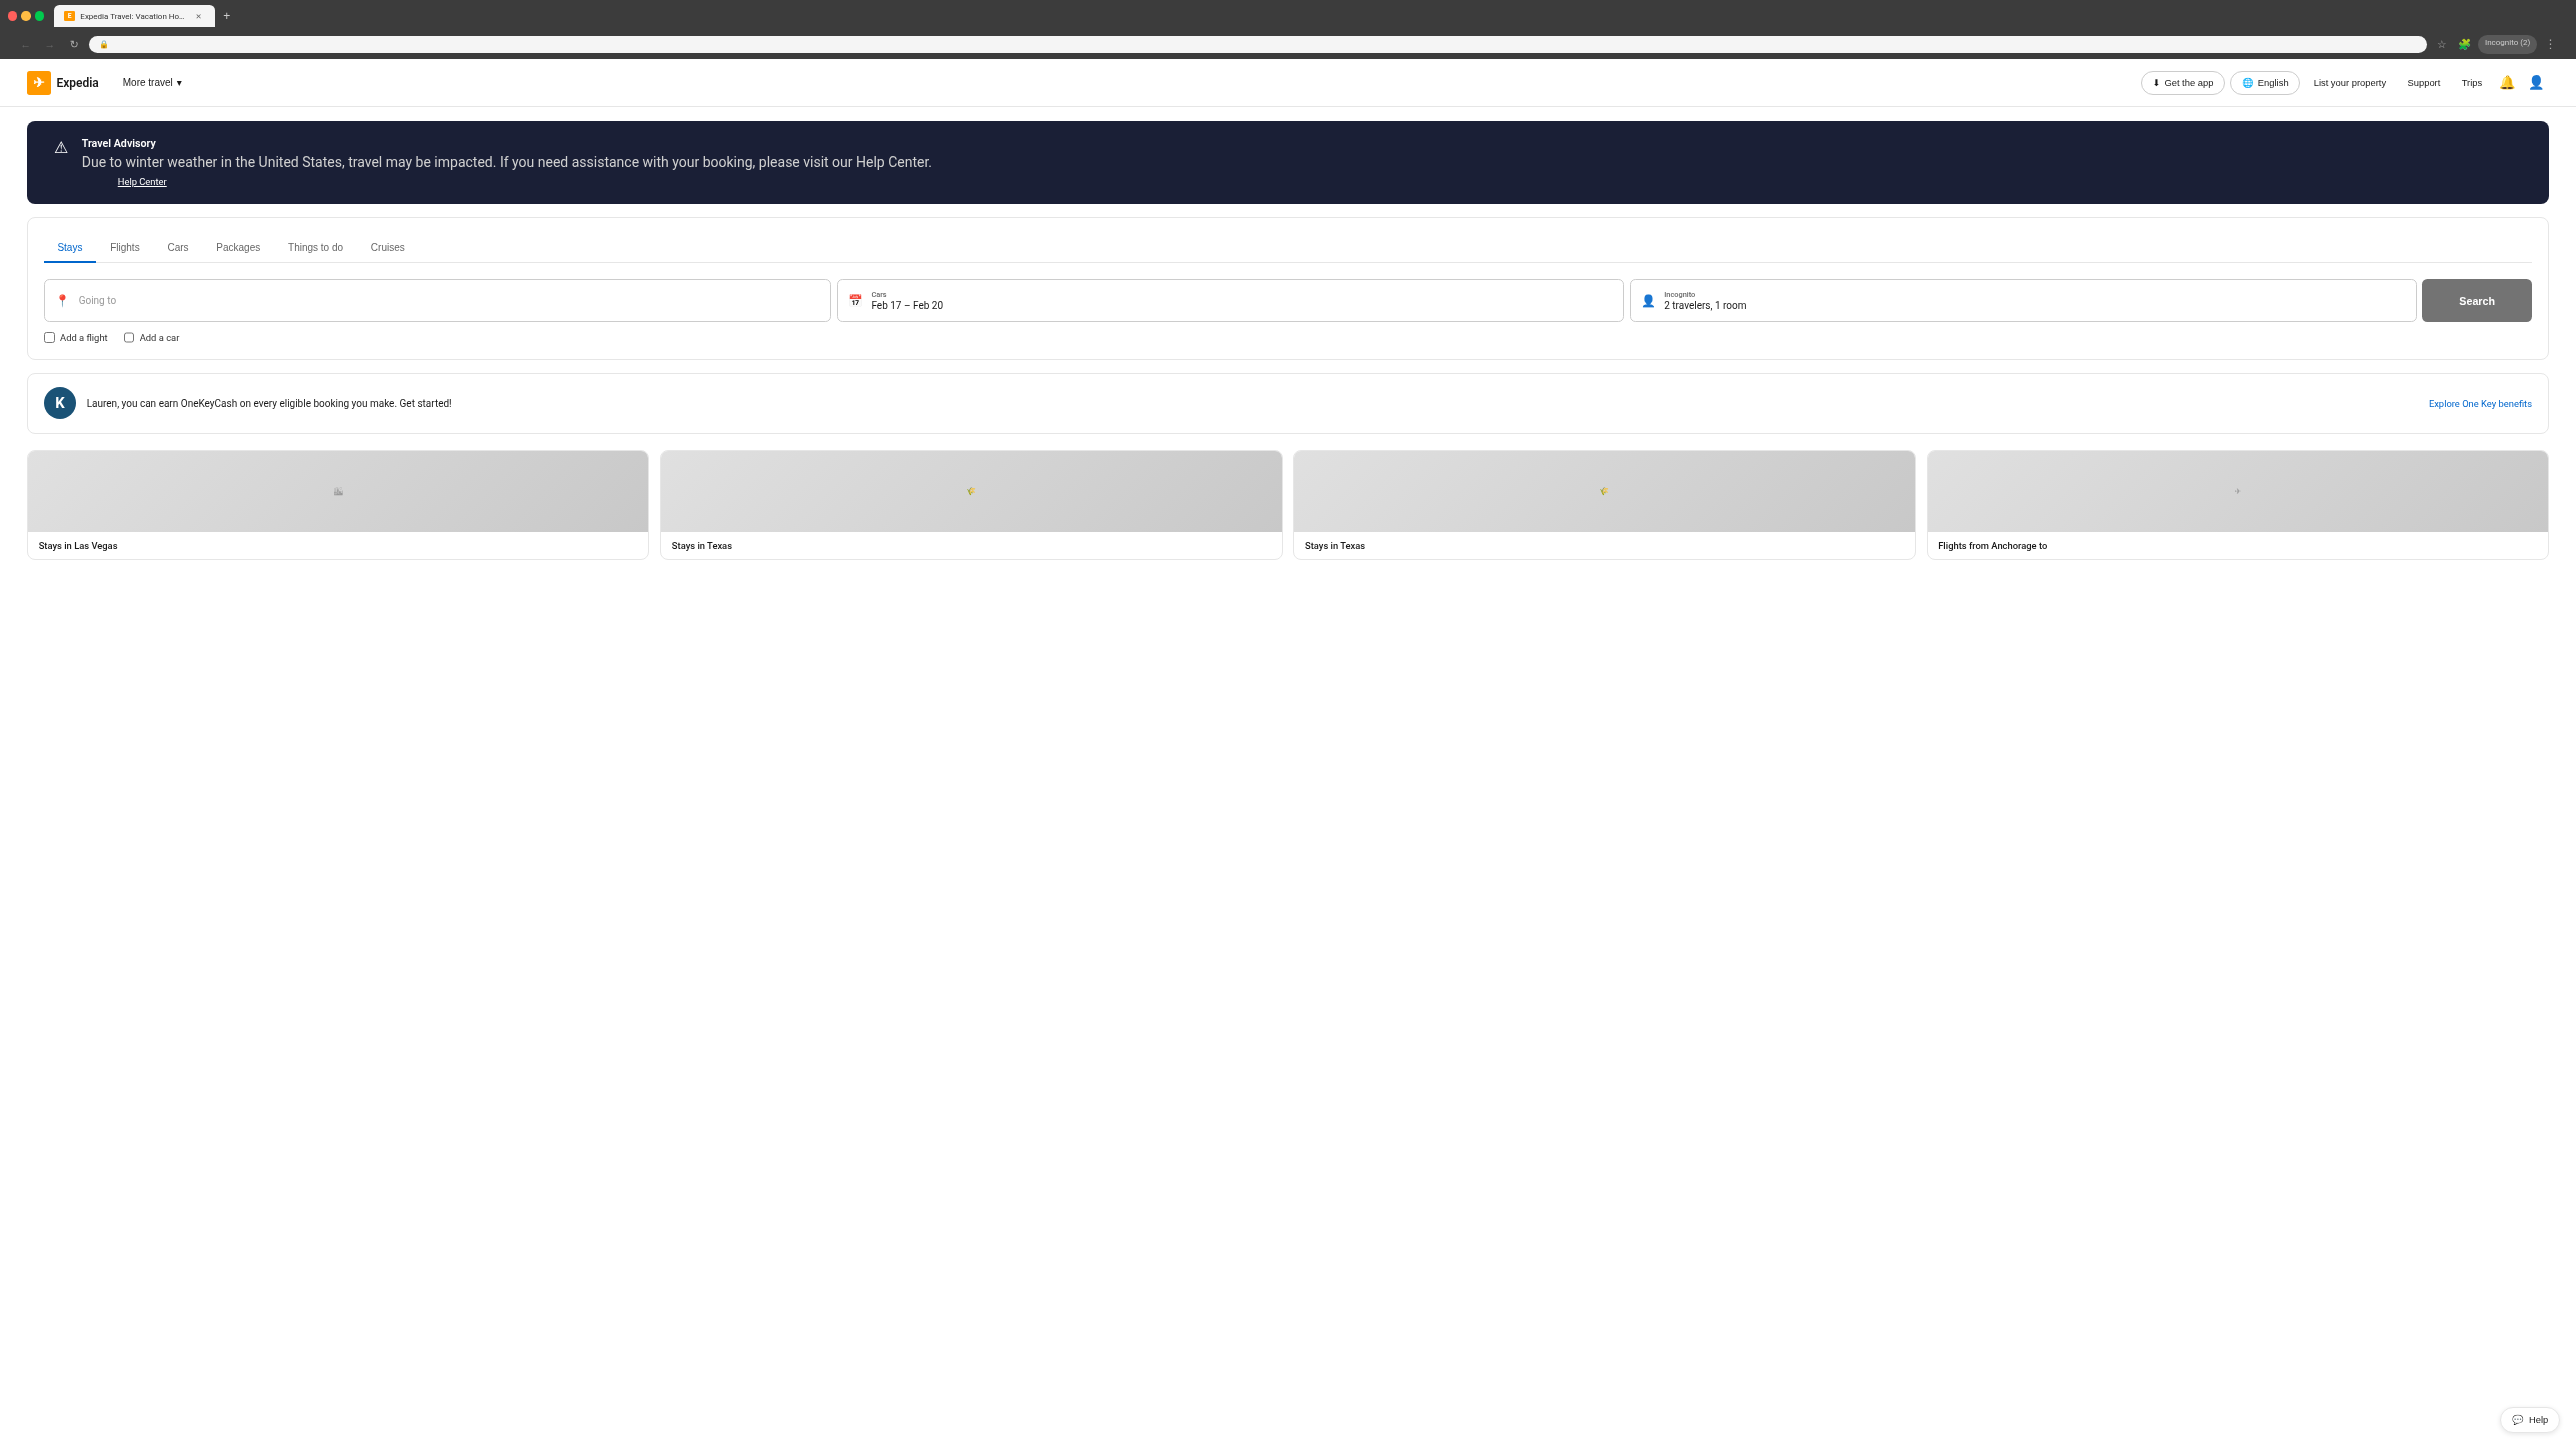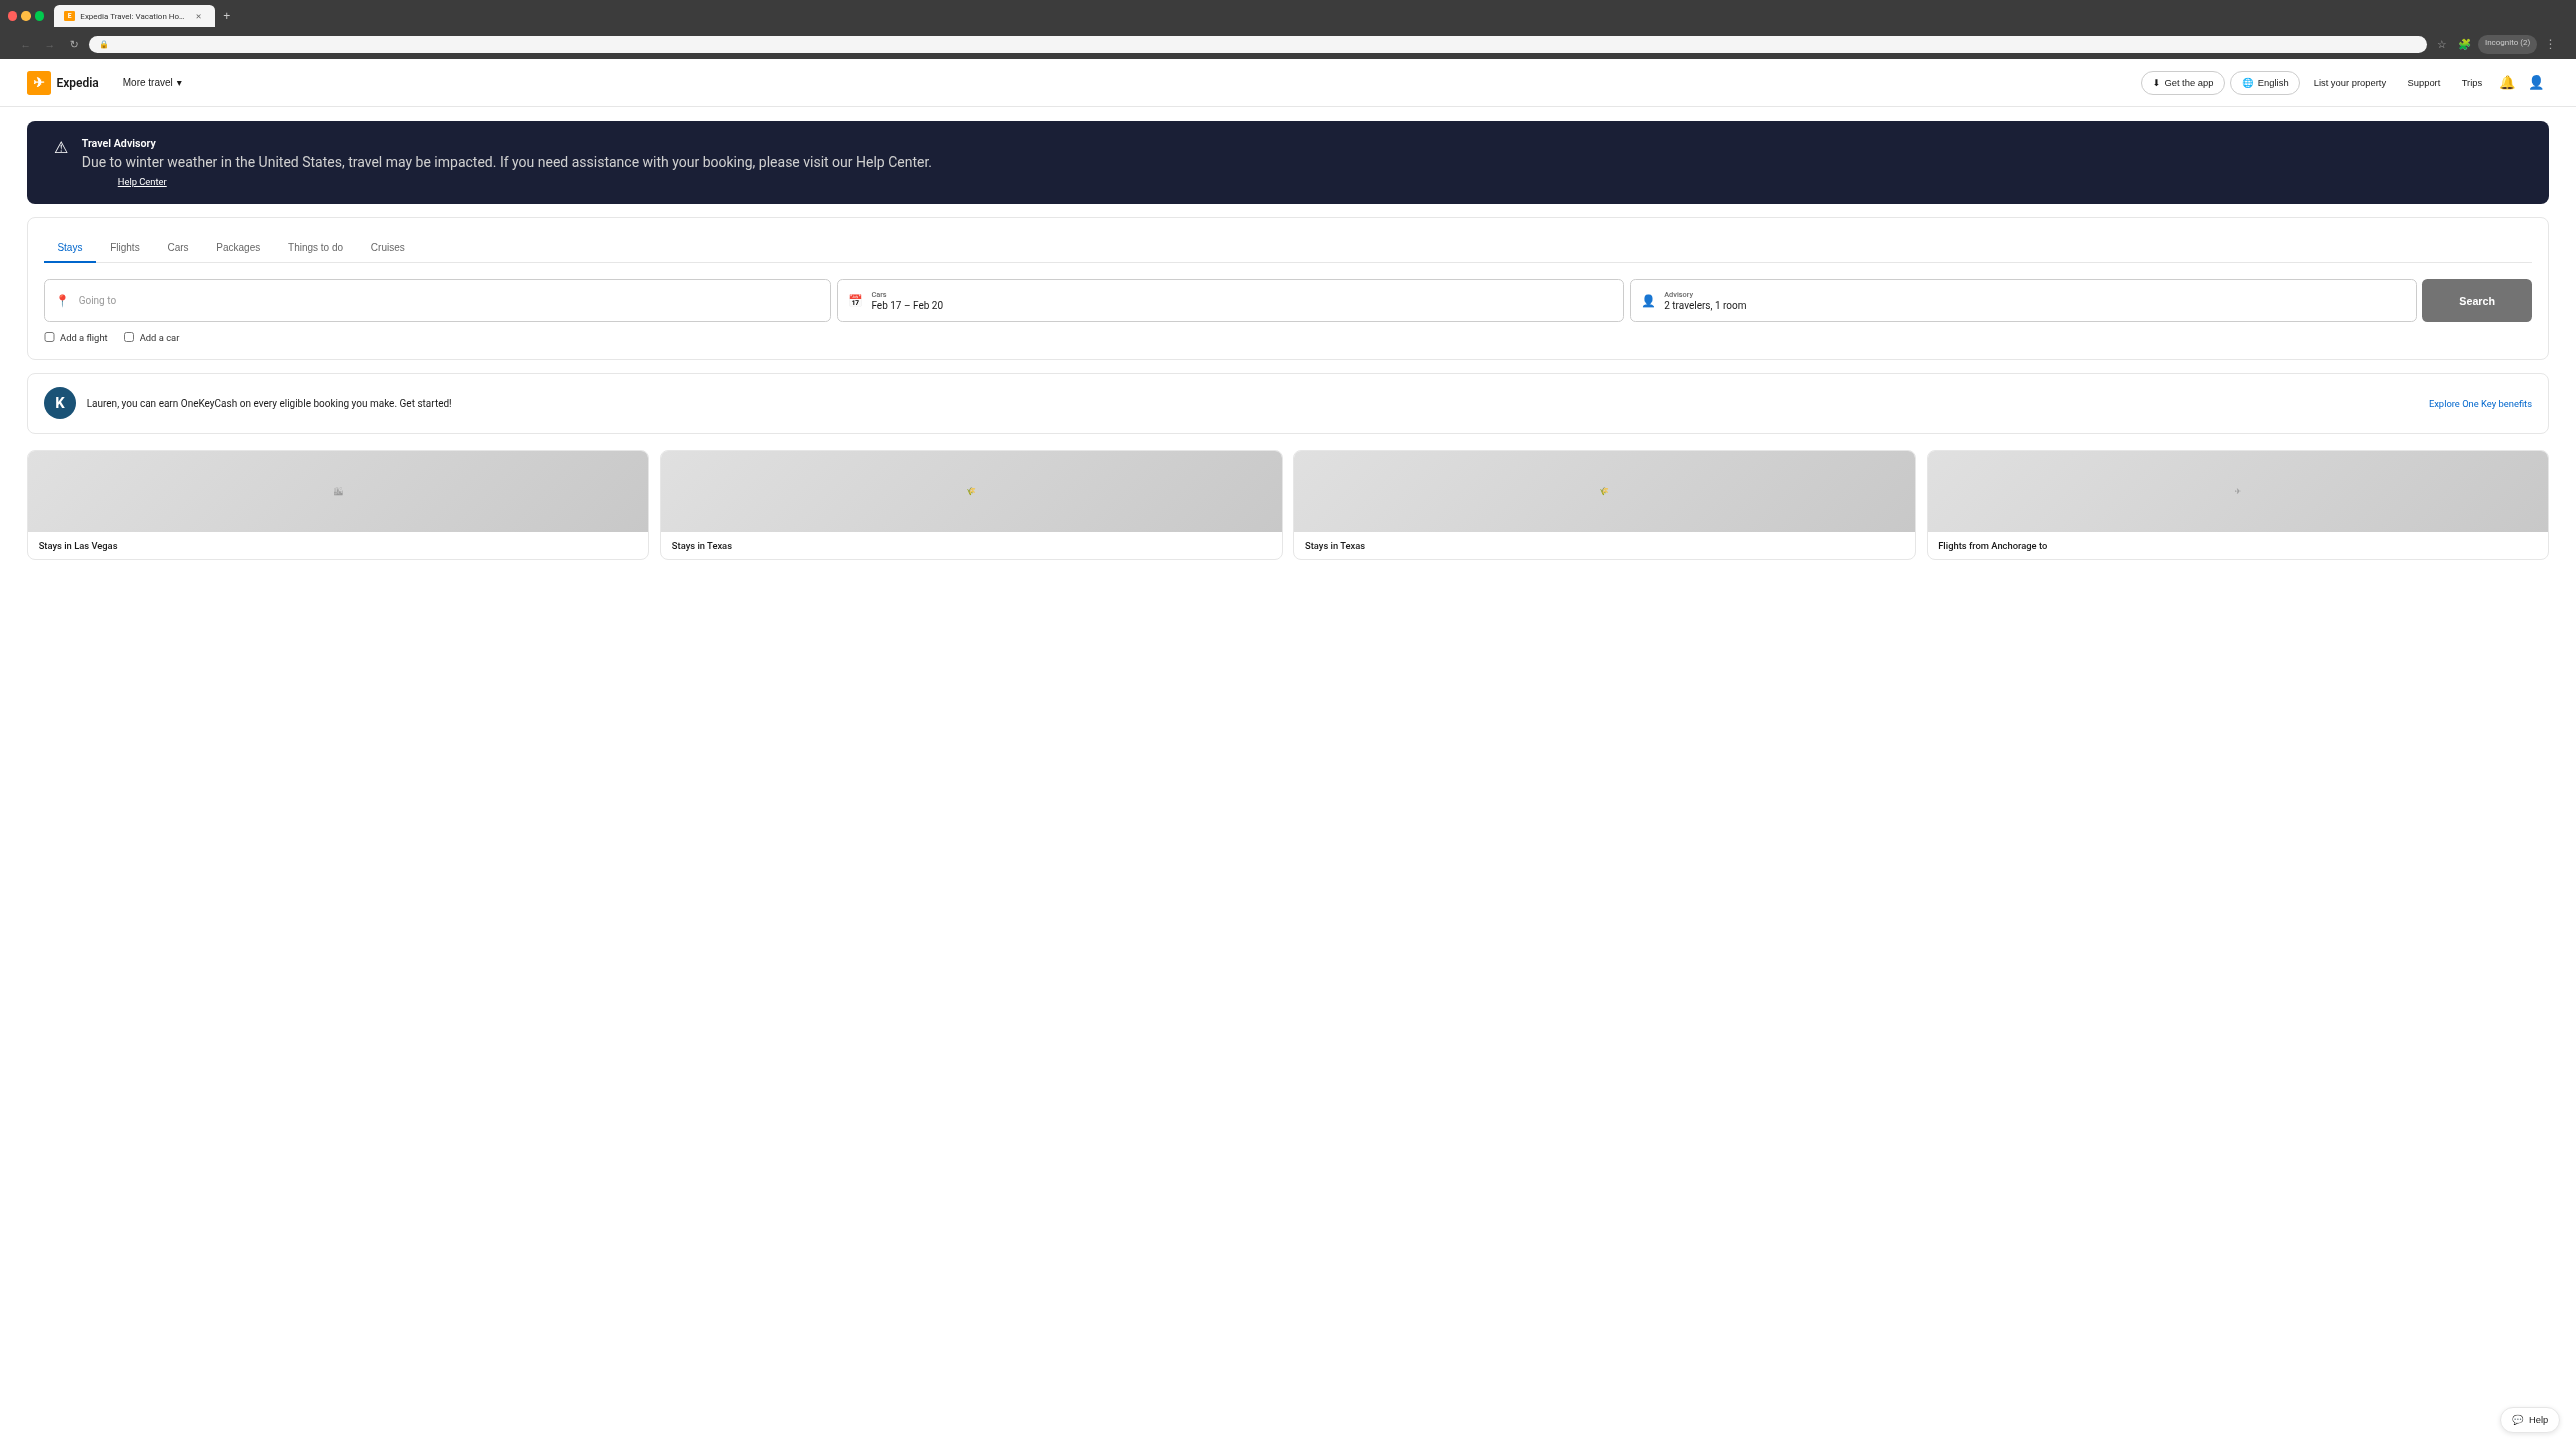--- a/index.html
+++ b/index.html
@@ -332,21 +332,21 @@
       min-width: 81px;
     }
     .search-extras {
       display: flex;
       gap: 16px;
       margin-top: 9.4px;
       align-items: center;
     }
     .checkbox-label {
       display: flex;
-      align-items: flex-start;
+      align-items: flex-end;
       gap: 5.4px;
       font-size: 9.4px;
       color: #333;
       cursor: pointer;
     }
     .checkbox-label input { width: 10.7px; height: 10.7px; cursor: pointer; }
 
     
     .onekey-banner {
       margin: 10.7px 27px;
@@ -544,21 +544,21 @@
       <div class="search-field">
         <span class="field-icon">📅</span>
         <div class="field-content">
           <span class="field-label">Cars</span>
           <span class="field-value">Feb 17 – Feb 20</span>
         </div>
       </div>
       <div class="search-field">
         <span class="field-icon">👤</span>
         <div class="field-content">
-          <span class="field-label">Advisory</span>
+          <span class="field-label">Incognito</span>
           <span class="field-value">2 travelers, 1 room</span>
         </div>
       </div>
       <button class="search-btn">Search</button>
     </div>
 
     <div class="search-extras">
       <label class="checkbox-label">
         <input type="checkbox" style="">
         <span>Add a flight</span>

